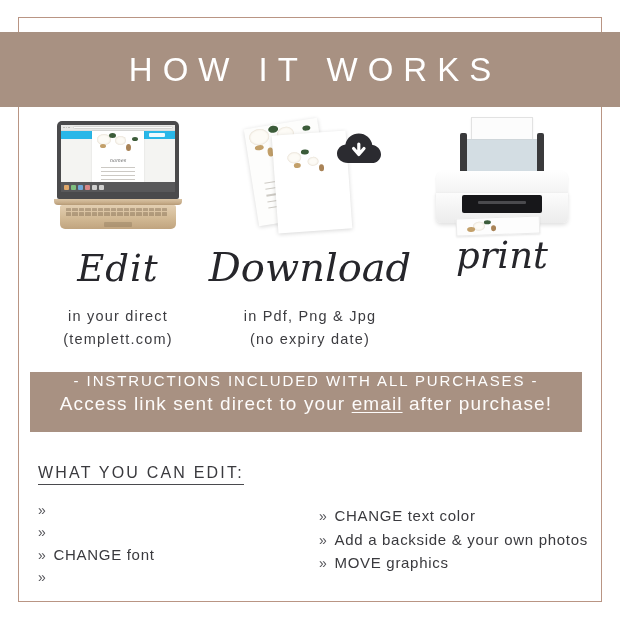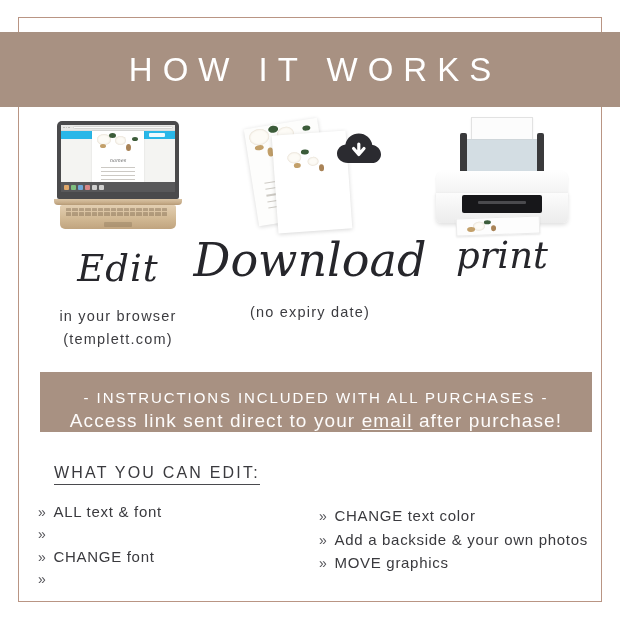--- a/index.html
+++ b/index.html
@@ -50,21 +50,21 @@
 
   .script {
     font-family: "DejaVu Serif", serif;
     font-style: italic;
     font-weight: 400;
     color: #26262b;
     line-height: 1;
     white-space: nowrap;
   }
   .script-edit     { font-size: 37px; letter-spacing: 1px; margin-top: 20px; }
-  .script-download { font-size: 46px; letter-spacing: 0px; }
+  .script-download { font-size: 40px; letter-spacing: 0px; margin-top: 14px; }
   .script-print    { font-size: 37px; letter-spacing: 0px; margin-top: 0; }
 
   .caption {
     margin-top: 18px;
     text-align: center;
     color: #3c3c40;
     font-size: 14.5px;
     letter-spacing: 1.2px;
     line-height: 1.55;
     font-weight: 300;
@@ -162,32 +162,32 @@
   .pr-slot-bar { position: absolute; left: 20%; right: 20%; top: 6px; height: 3px; background: #4a4a4e; border-radius: 1px; }
   .pr-out {
     position: absolute; left: 28px; width: 84px; height: 18px; top: 100px;
     background: #fdfdfd; border: 1px solid #ebebeb; transform: rotate(-2deg);
     box-shadow: 0 1px 2px rgba(0,0,0,.10); overflow: hidden;
   }
 
   
   .instr {
     position: absolute;
-    left: 40px; top: 372px; width: 552px; height: 60px;
+    left: 30px; top: 372px; width: 552px; height: 60px;
     background: #a89182;
-    display: flex; flex-direction: column; align-items: center; justify-content: flex-end;
+    display: flex; flex-direction: column; align-items: center; justify-content: flex-start;
     gap: 4px;
   }
   .instr-1 { color: #fff; font-size: 15px; letter-spacing: 1.9px; font-weight: 300; white-space: nowrap; }
   .instr-2 { color: #fdfbfa; font-size: 19px; letter-spacing: 1.1px; font-weight: 300; white-space: nowrap; }
   .instr-2 u { text-decoration: underline; text-underline-offset: 2px; }
 
   
   .edit-head {
-    position: absolute; left: 54px; top: 464px;
+    position: absolute; left: 38px; top: 464px;
     color: #3a3a3e; font-size: 16px; letter-spacing: 2.2px; font-weight: 300;
     border-bottom: 1px solid #4a4a4e; padding-bottom: 2px;
   }
   .cols {
     position: absolute; left: 38px; top: 500px; width: 556px;
     display: flex; gap: 6px;
   }
   .col { width: 50%; }
   .col-right { padding-top: 4px; }
   .bullet-row {
@@ -286,21 +286,21 @@
                 <i></i>
                 <i></i>
                 <i></i>
             </div>
             <div class="trackpad"></div>
           </div>
         </div>
       </div>
       <div class="script script-edit">Edit</div>
       <div class="caption">
-        <div>in your browser</div>
+        <div>in your direct</div>
         <div>(templett.com)</div>
       </div>
     </div>
 
     <div class="step">
       <div class="art">
         <div class="dl-wrap">
           <div class="dl-card dl-card-back">
             <span class="floral f-white" style="width:20px;height:16px;left:4px;top:2px;"></span>
             <span class="floral f-green" style="width:10px;height:7px;left:24px;top:1px;"></span>
@@ -326,20 +326,21 @@
             <span class="floral f-tan" style="width:5px;height:7px;left:45px;top:32px;"></span>
           </div>
           <svg class="cloud-icon" viewBox="0 0 44 34">
             <path d="M11 30 C4.4 30 0 25.8 0 20.6 C0 15.9 3.6 12 8.4 11.4 C9.7 5.1 15.2 0.6 21.8 0.6 C28.6 0.6 34.3 5.5 35.3 12 C40.2 12.5 44 16.6 44 21.4 C44 26.2 39.9 30 35 30 Z" fill="#2b2b30"></path>
             <path d="M21.8 11 L21.8 20 M21.8 21.5 L16.6 15.5 M21.8 21.5 L27 15.5" stroke="#ffffff" stroke-width="3.2" fill="none" stroke-linecap="round"></path>
           </svg>
         </div>
       </div>
       <div class="script script-download">Download</div>
       <div class="caption">
+        <div>in Pdf, Png &amp; Jpg</div>
         <div>(no expiry date)</div>
       </div>
     </div>
 
     <div class="step">
       <div class="art">
         <div class="printer">
           <div class="pr-paper"></div>
           <div class="pr-tray"></div>
           <div class="pr-arm pr-arm-l"></div>
@@ -367,21 +368,20 @@
     <div class="instr-1">- INSTRUCTIONS INCLUDED WITH ALL PURCHASES -</div>
     <div class="instr-2"><span>Access link sent direct to your </span><u>email</u><span> after purchase!</span></div>
   </div>
 
   <div class="edit-head">WHAT YOU CAN EDIT:</div>
 
   <div class="cols">
     <div class="col col-left">
       <div class="bullet-row">
         <span class="bullet">»</span>
-        <span>ALL text &amp; font</span>
       </div>
       <div class="bullet-row">
         <span class="bullet">»</span>
       </div>
       <div class="bullet-row">
         <span class="bullet">»</span>
         <span>CHANGE font</span>
       </div>
       <div class="bullet-row">
         <span class="bullet">»</span>

